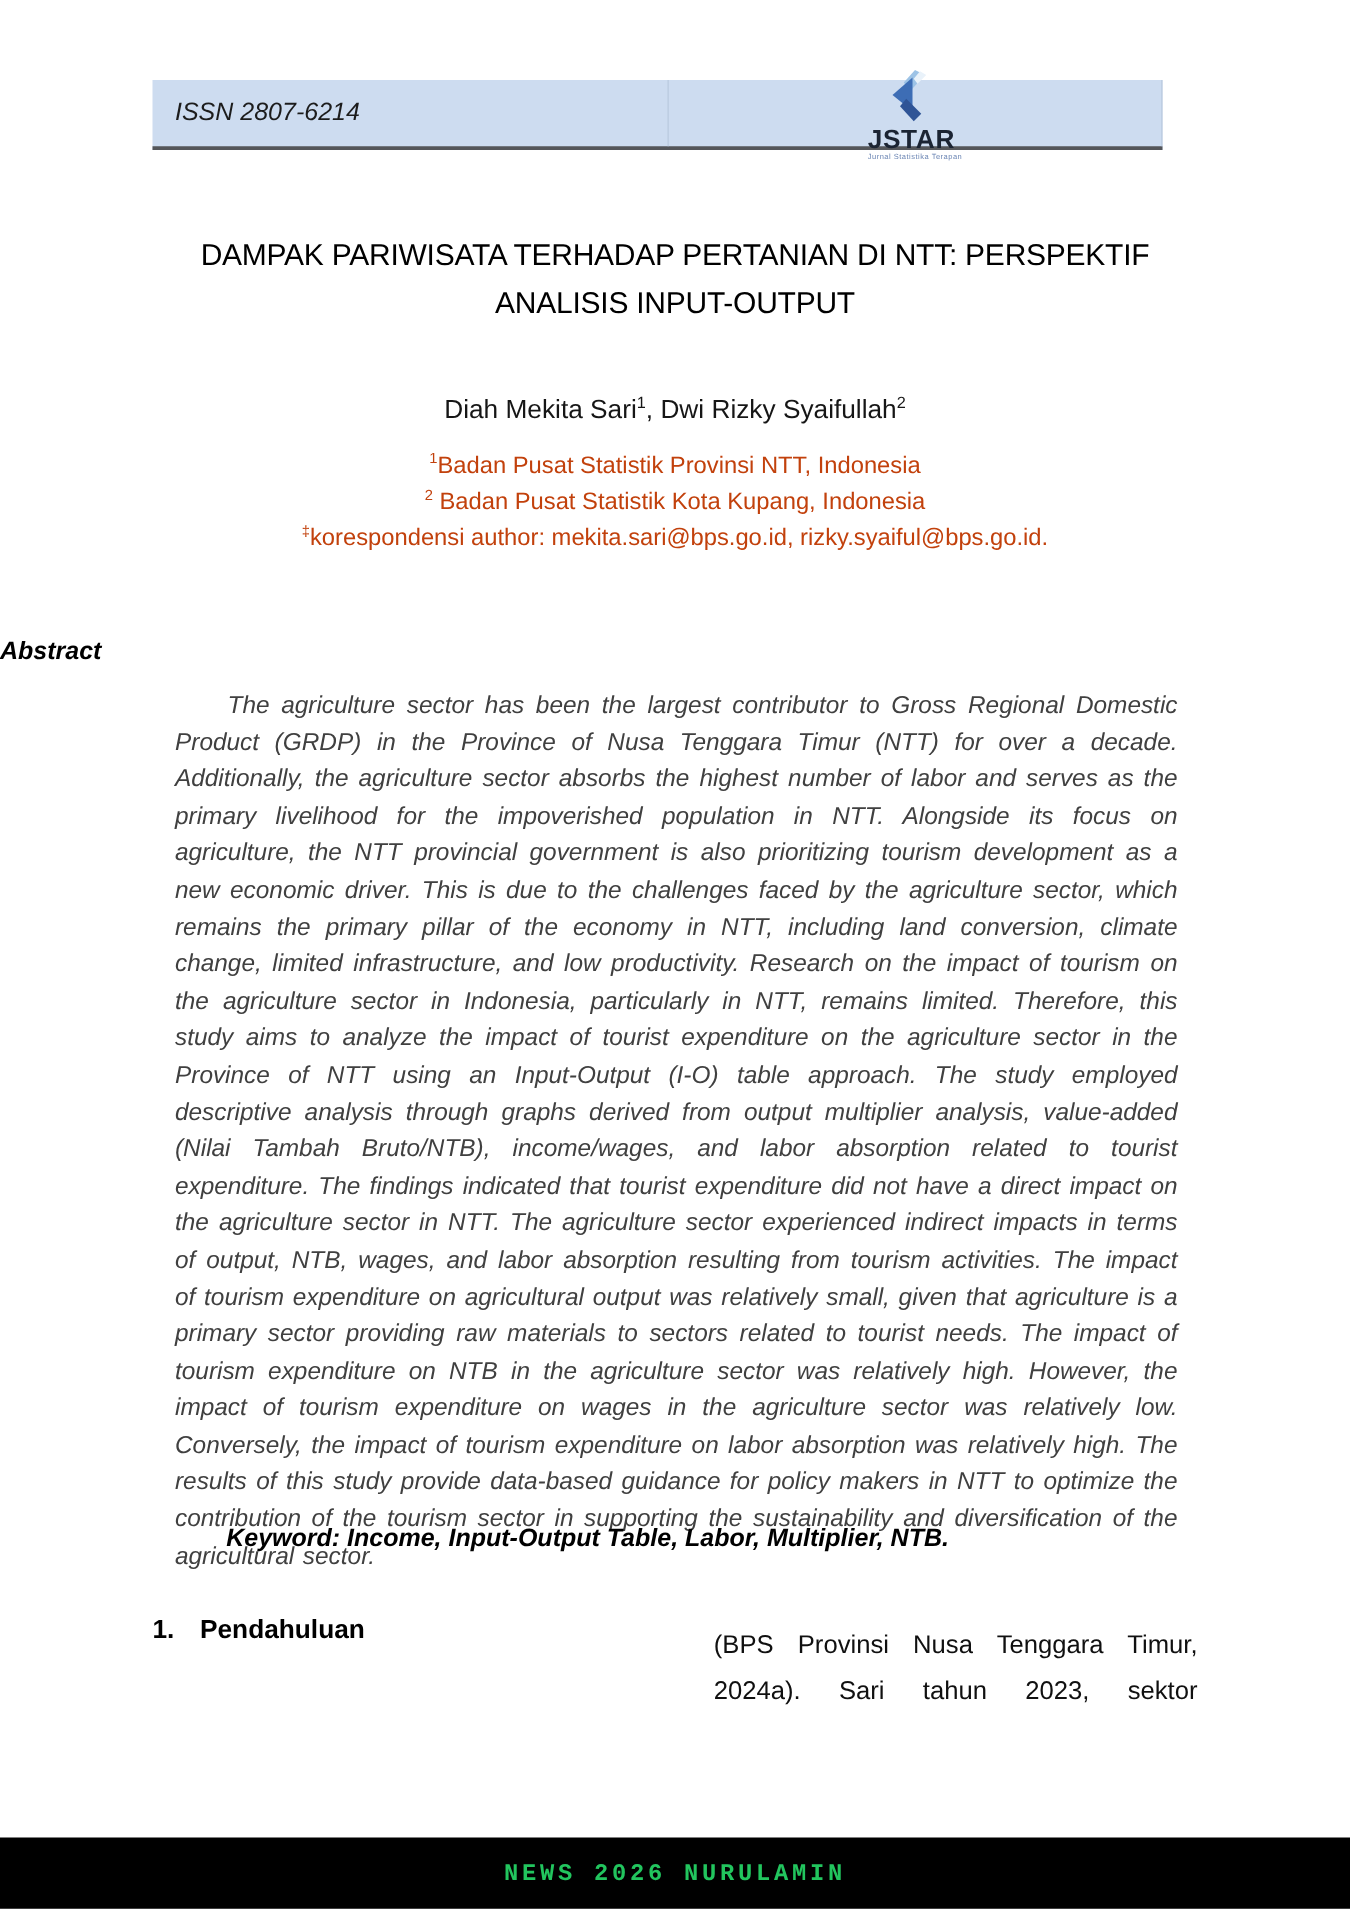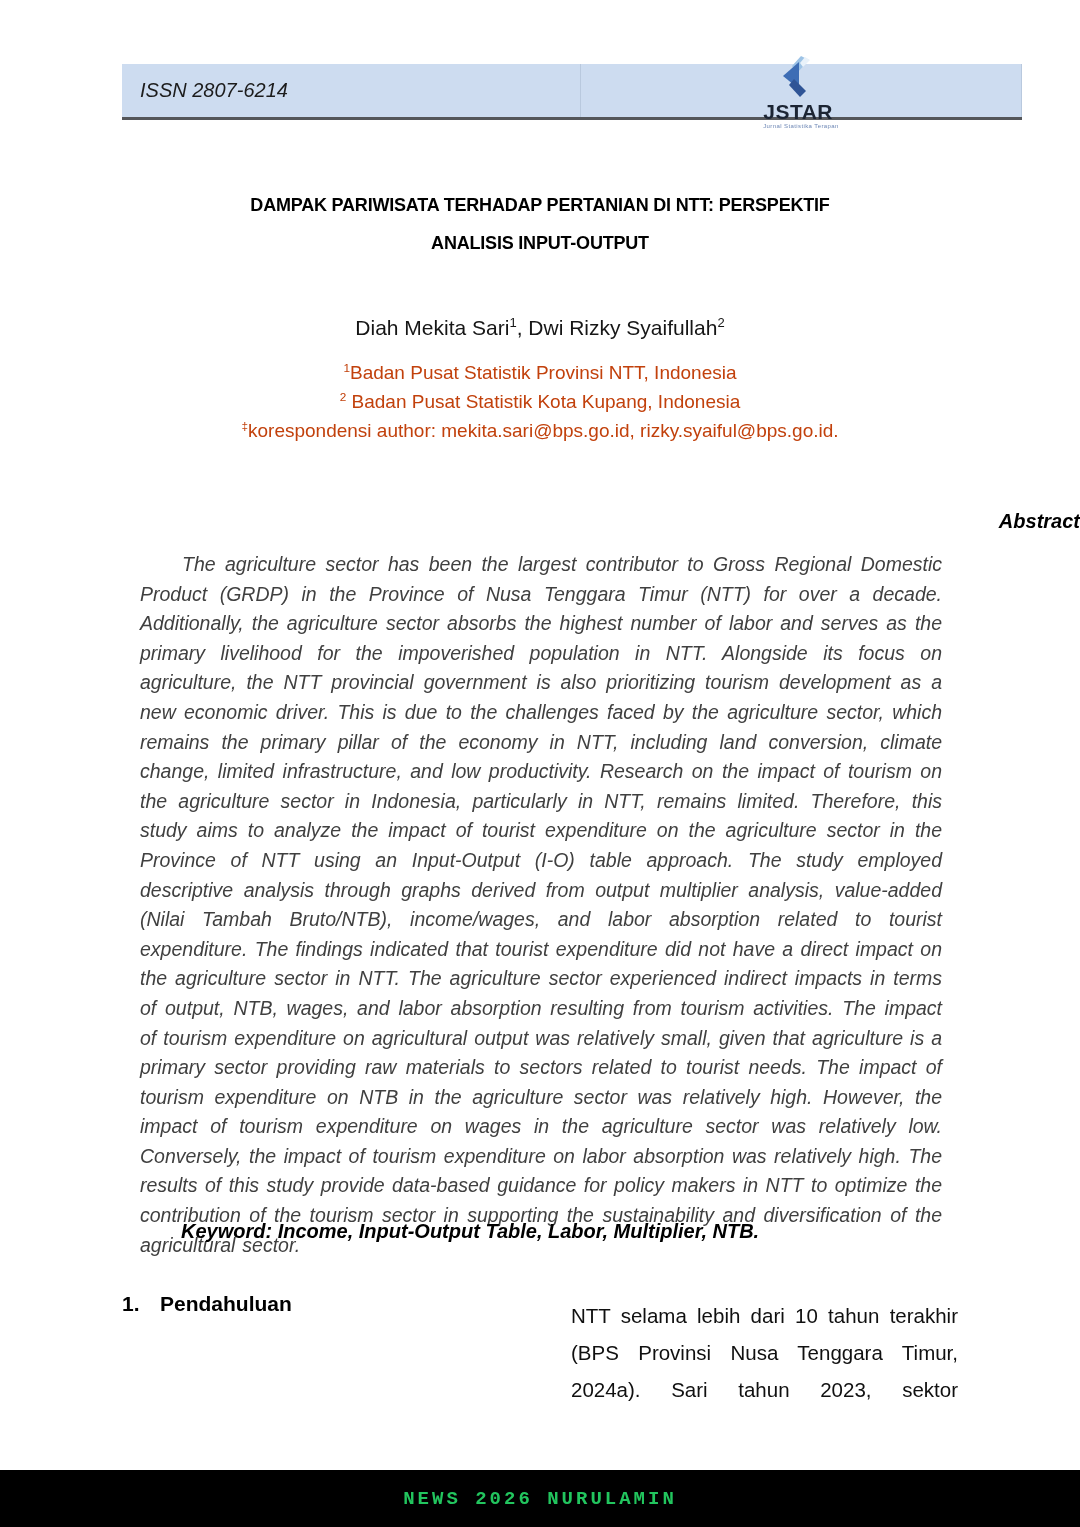--- a/index.html
+++ b/index.html
@@ -9,21 +9,21 @@
     background: #ffffff;
     font-family: "Liberation Sans", "DejaVu Sans", sans-serif;
     color: #141414;
     overflow: hidden;
   }
 
   
   .header-bar {
     position: absolute;
     left: 122px; top: 64px;
-    width: 900px; height: 56px;
+    width: 808px; height: 56px;
     background: #cddcf0;
     border-bottom: 3px solid #54565a;
     display: flex;
     align-items: stretch;
   }
   .header-cell {
     flex: 1 1 0;
     display: flex;
     align-items: center;
   }
@@ -67,22 +67,22 @@
     letter-spacing: 0.4px;
     margin-top: 1px;
   }
 
   
   .title-block {
     position: absolute;
     left: 0; top: 186px;
     width: 1080px;
     text-align: center;
-    font-weight: bold;
-    font-size: 18px;
+    font-weight: normal;
+    font-size: 24px;
     letter-spacing: -0.2px;
     line-height: 38px;
     color: #000000;
   }
   .title-line { white-space: nowrap; }
 
   
   .authors-line {
     position: absolute;
     left: 0; top: 316px;
@@ -100,26 +100,25 @@
     font-size: 19px;
     line-height: 29px;
     color: #c2410c;
   }
 
   
   .abstract-heading {
     position: absolute;
     left: 0; top: 510px;
     width: 1080px;
-    text-align: right;
+    text-align: left;
     font-weight: bold;
     font-style: italic;
     font-size: 20px;
     color: #000;
-    padding-left: 44px;
   }
   .abstract-body {
     position: absolute;
     left: 140px; top: 550px;
     width: 802px;
     font-style: italic;
     font-size: 19.5px;
     line-height: 29.6px;
     text-align: justify;
     word-spacing: 1.5px;
@@ -230,21 +229,20 @@
 
   <div class="columns">
     <div class="col">
       <div class="section-heading">
         <span class="sec-num">1.</span>
         <span>Pendahuluan</span>
       </div>
     </div>
     <div class="col right-col">
       <div class="body-text">
-        <div class="jline">NTT selama lebih dari 10 tahun terakhir</div>
         <div class="jline">(BPS Provinsi Nusa Tenggara Timur,</div>
         <div class="jline">2024a). Sari tahun 2023, sektor</div>
       </div>
     </div>
   </div>
 
   <div class="footer-bar">
     <span class="footer-text">NEWS 2026 NURULAMIN</span>
   </div>
 

